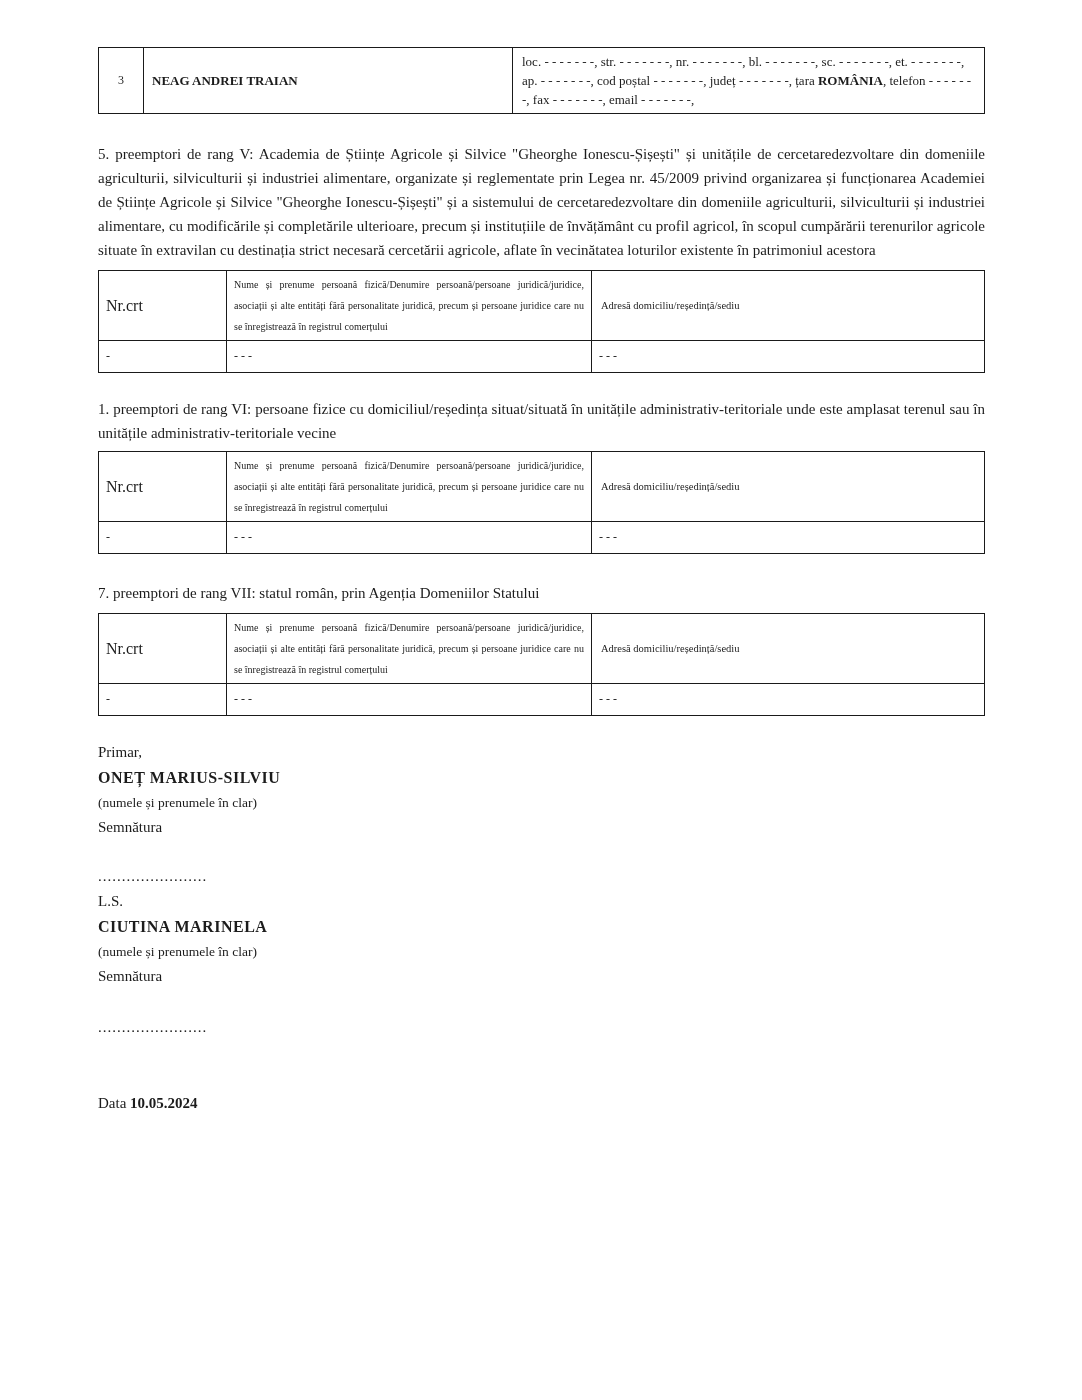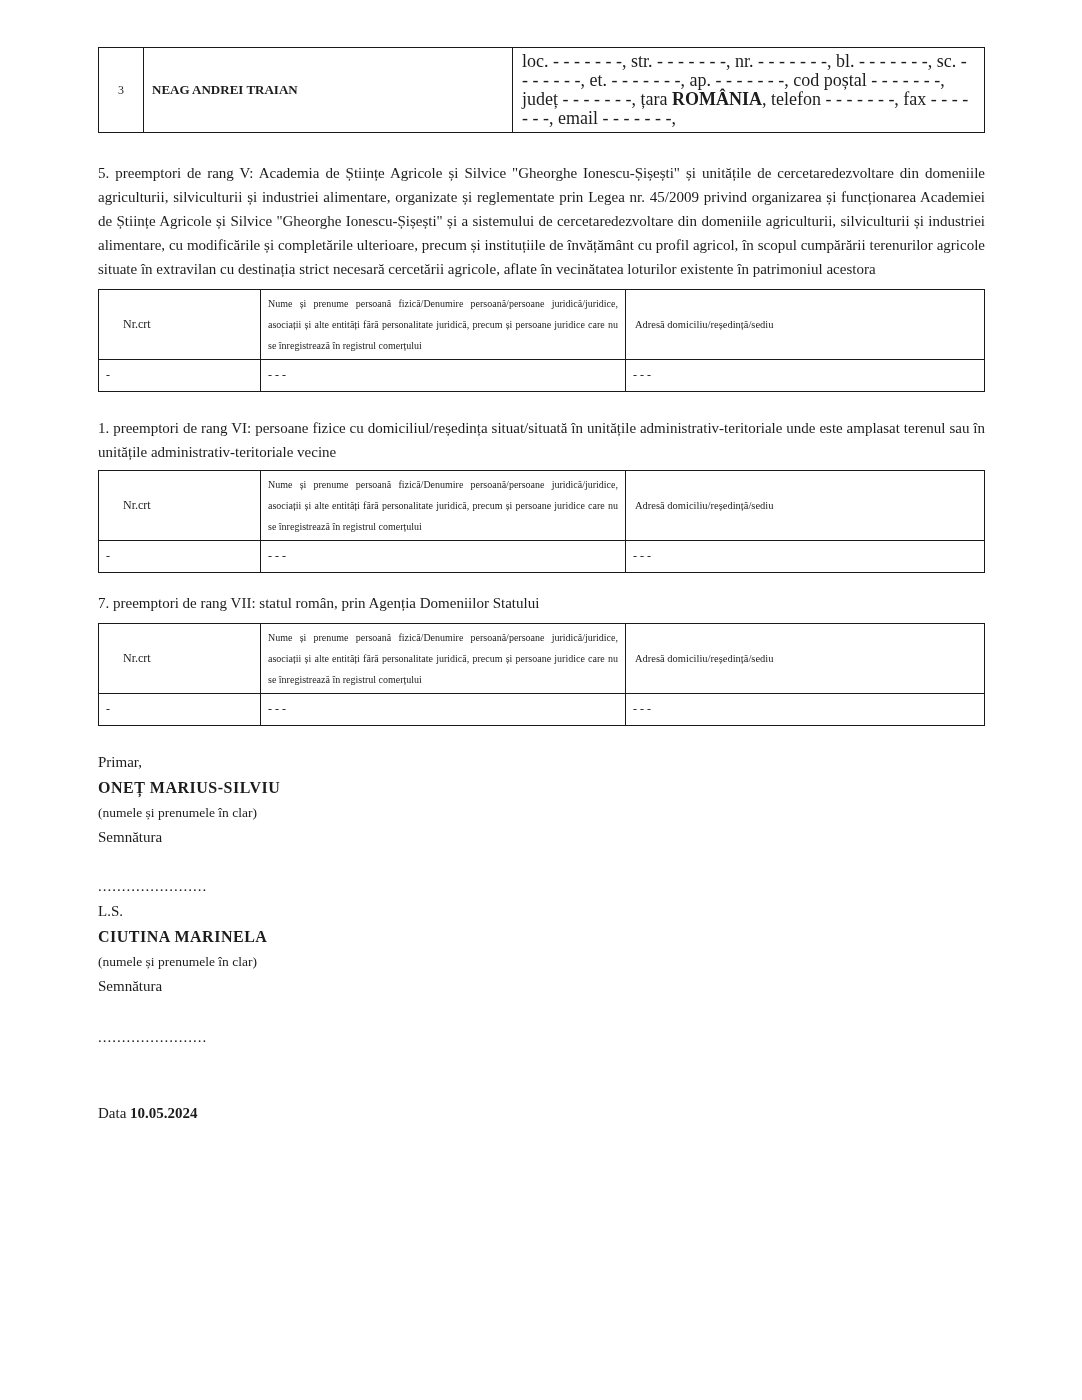--- a/index.html
+++ b/index.html
@@ -27,40 +27,40 @@
   }
   table.t td {
     border: 1.4px solid #1a1a1a;
     vertical-align: middle;
     overflow: hidden;
   }
 
   
   .top-table .c1 { width: 42px; text-align: center; font-size: 12px; }
   .top-table .c2 { width: 352px; font-weight: bold; font-size: 13px; padding: 2px 8px; }
-  .top-table .c3 { font-size: 18px; line-height: 19px; padding: 4px 9px; vertical-align: middle; }
+  .top-table .c3 { font-size: 13px; line-height: 19px; padding: 4px 9px; vertical-align: middle; }
 
   
-  .pt .h1 { width: 113px; font-size: 12px; padding: 2px 24px; }
+  .pt .h1 { width: 113px; font-size: 16px; padding: 2px 7px; }
   .pt .h2 { width: 350px; font-size: 10px; line-height: 21px; text-align: justify; padding: 3px 7px; }
   .pt .h3 { font-size: 10.5px; padding: 2px 9px; }
   .pt .dr td { font-size: 12px; height: 27px; padding: 2px 7px; }
 
   
   .para {
     font-size: 15px;
     line-height: 24px;
     text-align: justify;
     margin: 0;
   }
   .mt-p5 { margin-top: 28px; }
   .mt-t5 { margin-top: 8px; }
   .mt-p6 { margin-top: 24px; }
   .mt-t6 { margin-top: 6px; }
-  .mt-p7 { margin-top: 18px; }
+  .mt-p7 { margin-top: 27px; }
   .mt-t7 { margin-top: 8px; }
 
   
   .sig {
     margin-top: 24px;
     font-size: 15px;
     line-height: 25px;
   }
   .sig-name {
     font-weight: bold;

